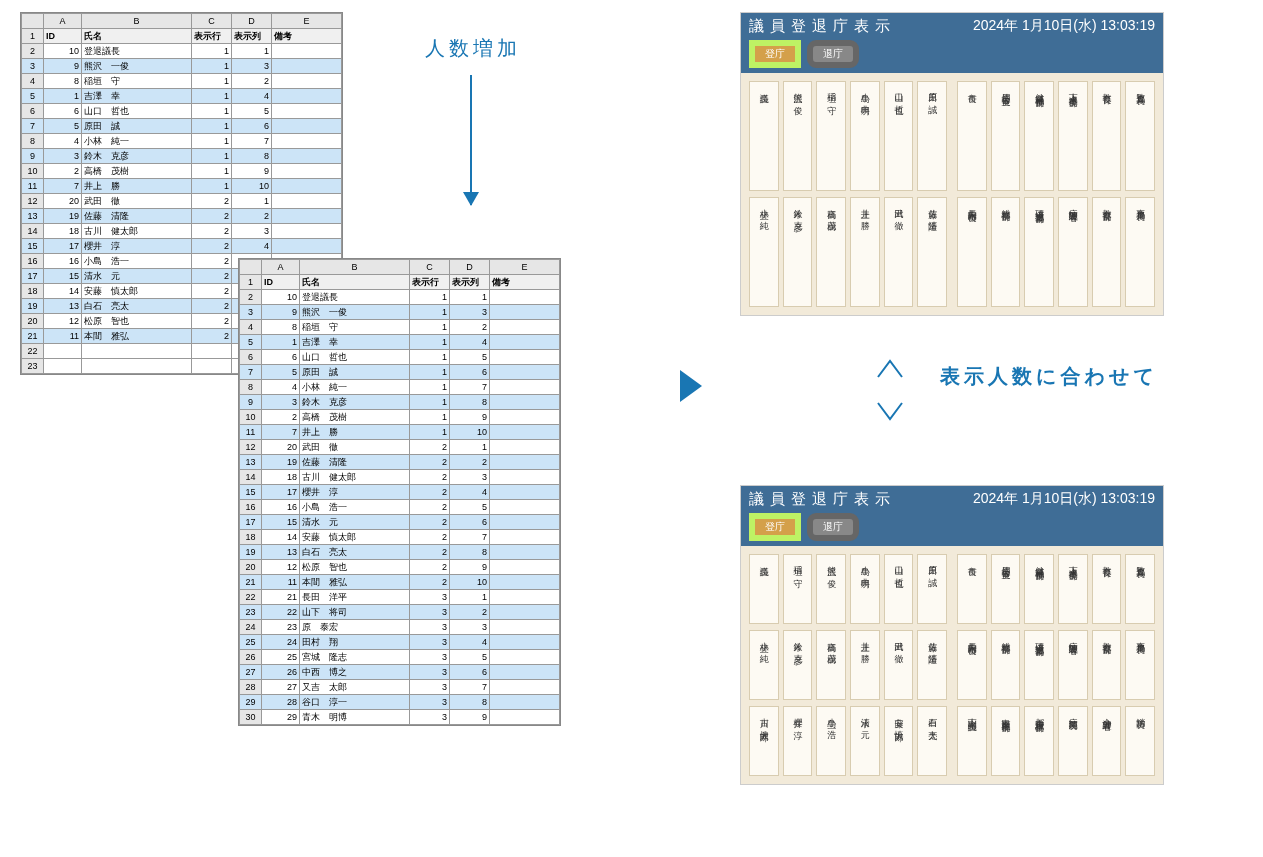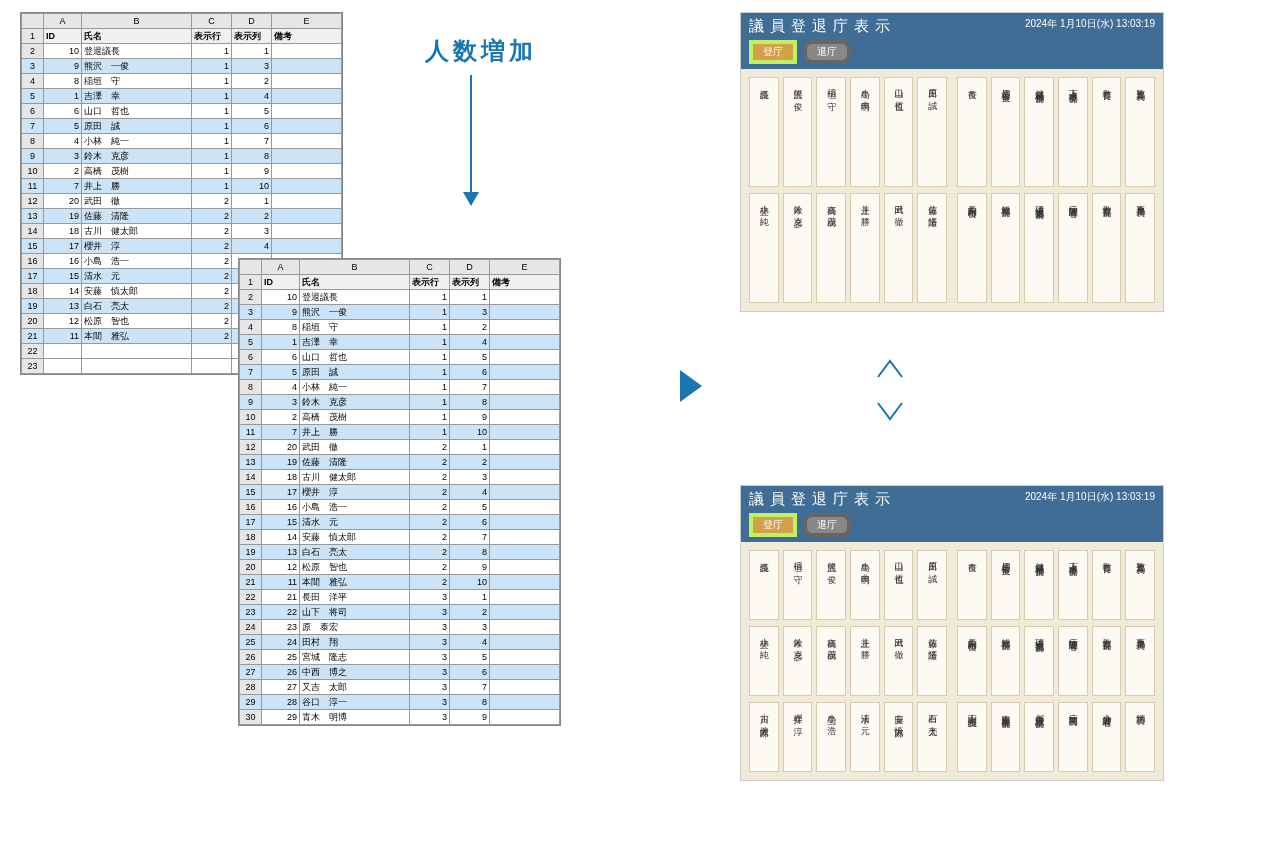--- a/index.html
+++ b/index.html
@@ -43,22 +43,22 @@
   .ss .wE { width: 70px; }
 
   #ss1 { left: 20px; top: 12px; z-index: 1; }
   #ss2 { left: 238px; top: 258px; z-index: 2; }
 
   
   .label-top {
     position: absolute;
     left: 425px; top: 35px;
     color: #1976b3;
-    font-size: 24px;
-    font-weight: bold;
+    font-size: 20px;
+    font-weight: normal;
     letter-spacing: 4px;
     text-align: center;
   }
   .arrow-down {
     position: absolute;
     left: 470px; top: 75px;
     width: 2px; height: 130px;
     background: #1976b3;
   }
   .arrow-down::after {
@@ -108,32 +108,32 @@
     align-items: center;
     position: relative;
   }
   .board-title {
     font-size: 15px;
     letter-spacing: 6px;
   }
   .board-datetime {
     position: absolute;
     right: 8px; top: 4px;
-    font-size: 10px;
+    font-size: 14px;
   }
   .board-btns {
     display: flex;
     gap: 6px;
     padding: 0 8px 5px;
     background: #3f6d96;
   }
   .board-btn {
     background: #d4a04a;
     color: #fff;
-    border: 4px solid #bef264;
+    border: 6px solid #bef264;
     font-size: 10px;
     padding: 1px 10px;
   }
   .board-btn.gray { background: #888; border-color: #666; border-radius: 9px; }
   .board-body {
     display: flex;
     padding: 8px;
     gap: 10px;
   }
   .board-half {
@@ -632,20 +632,21 @@
 
   <div class="arrow-right-tri"></div>
 
   <div class="dblarrow">
     <svg viewBox="0 0 40 70">
       <polyline points="8,22 20,6 32,22" fill="none" stroke="#1976b3" stroke-width="2"></polyline>
       <polyline points="8,48 20,64 32,48" fill="none" stroke="#1976b3" stroke-width="2"></polyline>
     </svg>
   </div>
   <div class="label-right">
+    <div>表示人数に合わせて</div>
   </div>
 
   <div id="board1" class="board b1">
     <div class="board-header">
       <span class="board-title">議員登退庁表示</span>
       <span class="board-datetime">2024年 1月10日(水) 13:03:19</span>
     </div>
     <div class="board-btns">
       <span class="board-btn">登庁</span>
       <span class="board-btn gray">退庁</span>

